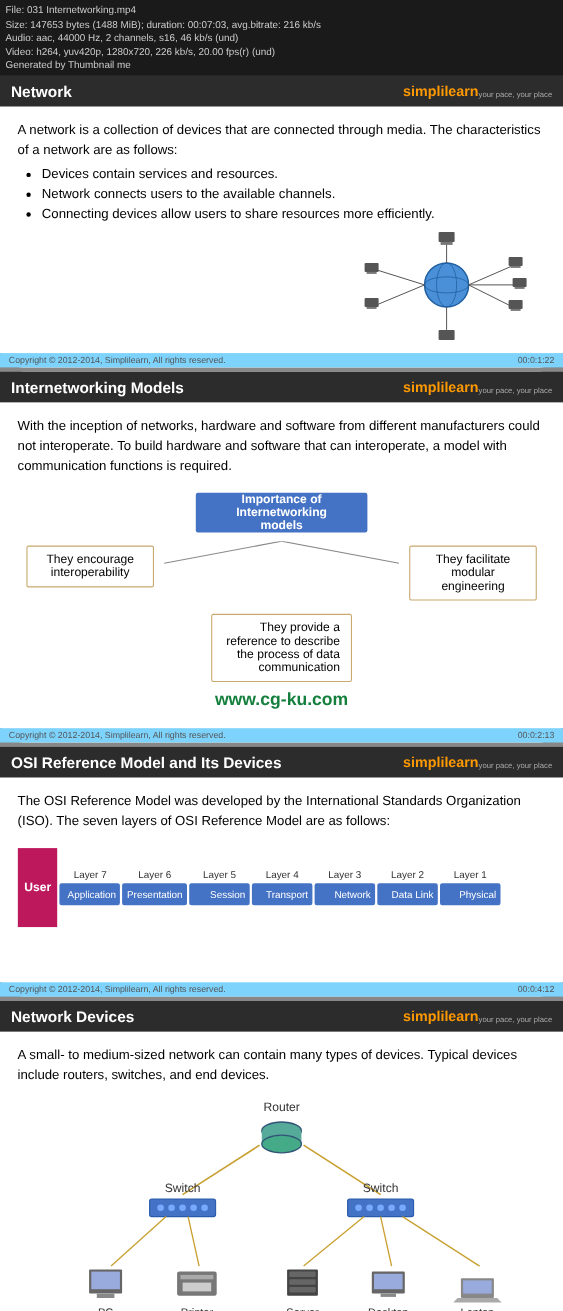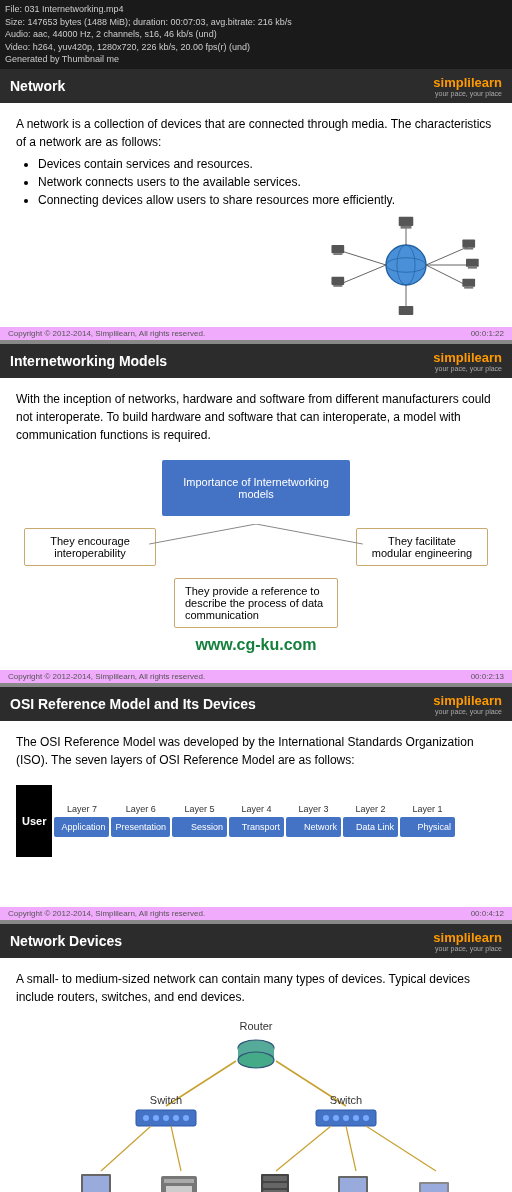--- a/index.html
+++ b/index.html
@@ -37,21 +37,21 @@
     }
     .section-header .title {
       font-size: 14px;
       font-weight: bold;
       color: #fff;
     }
     .simplilearn-logo {
       font-size: 11px;
       color: #fff;
       display: flex;
-      flex-direction: column;
+      flex-direction: row;
       align-items: flex-end;
     }
     .simplilearn-logo .brand {
       font-size: 13px;
       font-weight: bold;
     }
     .simplilearn-logo .brand span {
       color: #f90;
     }
     .simplilearn-logo .tagline {
@@ -60,21 +60,21 @@
     }
 
     
     .section-content {
       padding: 12px 16px;
       background: #fff;
     }
 
     
     .section-footer {
-      background: #f0abfc;
+      background: #7dd3fc;
       color: #555;
       font-size: 8px;
       padding: 2px 8px;
       display: flex;
       justify-content: space-between;
     }
 
     
     .bullet-list {
       list-style: disc;
@@ -92,44 +92,44 @@
       justify-content: flex-end;
       margin-top: 8px;
     }
     .network-diagram {
       width: 180px;
       height: 100px;
     }
     .models-center-box {
       background: #4472c4;
       color: #fff;
-      padding: 16px 16px;
+      padding: 0 16px;
       text-align: center;
       font-size: 11px;
-      font-weight: normal;
+      font-weight: bold;
       border-radius: 2px;
-      width: 188px;
+      width: 156px;
       z-index: 2;
     }
     .models-side-box {
       background: #fff;
       border: 1px solid #c8a96e;
       padding: 6px 10px;
       text-align: center;
       font-size: 11px;
-      width: 132px;
+      width: 116px;
       border-radius: 2px;
     }
     .models-bottom-box {
       background: #fff;
       border: 1px solid #c8a96e;
       padding: 6px 10px;
-      text-align: left;
+      text-align: right;
       font-size: 11px;
-      width: 164px;
+      width: 128px;
       border-radius: 2px;
       margin-top: 6px;
     }
 
     .watermark {
       text-align: center;
       color: #15803d;
       font-size: 16px;
       font-weight: bold;
       padding: 8px 0 4px;
@@ -137,21 +137,21 @@
 
     
     .osi-layers-container {
       display: flex;
       align-items: center;
       margin: 16px 0 8px;
       gap: 2px;
       overflow-x: auto;
     }
     .user-label {
-      background: #000000;
+      background: #be185d;
       color: #fff;
       padding: 20px 5px;
       font-size: 11px;
       font-weight: bold;
       writing-mode: vertical-rl;
       text-orientation: mixed;
       transform: rotate(180deg);
       min-height: 60px;
     }
     .layer-group {
@@ -201,21 +201,21 @@
       <div class="brand">
         <span>simpli</span><span style="color:#f90">learn</span>
       </div>
       <div class="tagline">your pace, your place</div>
     </div>
   </div>
   <div class="section-content">
     <p style="font-size:12px; line-height:1.5;">A network is a collection of devices that are connected through media. The characteristics of a network are as follows:</p>
     <ul class="bullet-list">
       <li>Devices contain services and resources.</li>
-      <li>Network connects users to the available services.</li>
+      <li>Network connects users to the available channels.</li>
       <li>Connecting devices allow users to share resources more efficiently.</li>
     </ul>
     <div class="network-image-area">
 
       <svg class="network-diagram" viewBox="0 0 180 110">
 
         <ellipse cx="90" cy="55" rx="22" ry="22" fill="#4a90d9" stroke="#2060a0" stroke-width="1.5"></ellipse>
         <ellipse cx="90" cy="55" rx="10" ry="22" fill="none" stroke="#2060a0" stroke-width="0.8"></ellipse>
         <ellipse cx="90" cy="55" rx="22" ry="8" fill="none" stroke="#2060a0" stroke-width="0.8"></ellipse>
 

